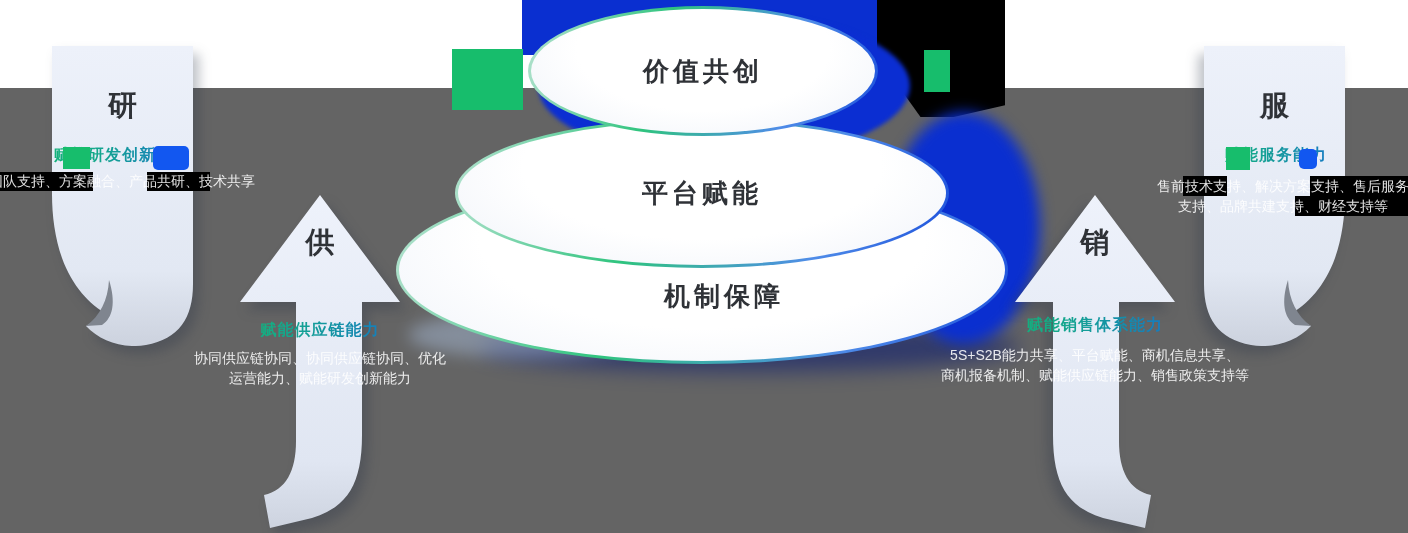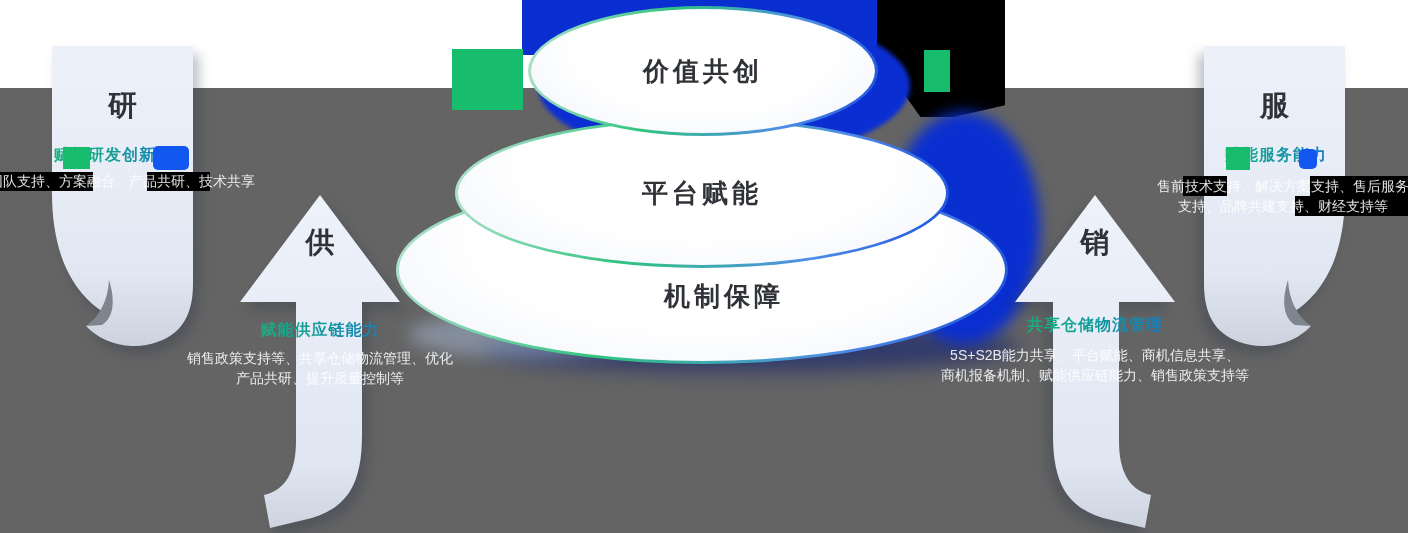--- a/index.html
+++ b/index.html
@@ -129,25 +129,25 @@
   <div class="abs tag" style="left:52px;top:88px;width:141px;height:36px;">研</div>
   <div class="abs headline grad-text" style="left:2px;top:145px;width:240px;">赋能研发创新能力</div>
   <div class="abs hl-green" style="left:63px;top:147px;width:27px;height:22px;"></div>
   <div class="abs hl-blue" style="left:153px;top:146px;width:36px;height:24px;"></div>
   <div class="abs bg-black" style="left:0;top:172px;width:93px;height:19px;"></div>
   <div class="abs bg-black" style="left:147px;top:172px;width:63px;height:19px;"></div>
   <div class="abs body-line" style="left:-40px;top:171px;width:324px;">团队支持、方案融合、产品共研、技术共享</div>
 
   <div class="abs tag" style="left:240px;top:225px;width:160px;height:36px;">供</div>
   <div class="abs headline grad-text" style="left:160px;top:320px;width:320px;">赋能供应链能力</div>
-  <div class="abs body-line" style="left:140px;top:348px;width:360px;">销售政策支持等、共享仓储物流管理、优化</div>
-  <div class="abs body-line" style="left:140px;top:368px;width:360px;">产品共研、提升质量控制等</div>
+  <div class="abs body-line" style="left:140px;top:348px;width:360px;">协同供应链协同、协同供应链协同、优化</div>
+  <div class="abs body-line" style="left:140px;top:368px;width:360px;">运营能力、赋能研发创新能力</div>
 
   <div class="abs tag" style="left:1015px;top:225px;width:160px;height:36px;">销</div>
-  <div class="abs headline grad-text" style="left:935px;top:315px;width:320px;">共享仓储物流管理</div>
+  <div class="abs headline grad-text" style="left:935px;top:315px;width:320px;">赋能销售体系能力</div>
   <div class="abs body-line" style="left:915px;top:345px;width:360px;">5S+S2B能力共享、平台赋能、商机信息共享、</div>
   <div class="abs body-line" style="left:915px;top:365px;width:360px;">商机报备机制、赋能供应链能力、销售政策支持等</div>
 
   <div class="abs tag" style="left:1204px;top:88px;width:141px;height:36px;">服</div>
   <div class="abs headline grad-text" style="left:1156px;top:145px;width:240px;">赋能服务能力</div>
   <div class="abs hl-green" style="left:1226px;top:147px;width:24px;height:23px;"></div>
   <div class="abs hl-blue" style="left:1299px;top:149px;width:18px;height:20px;"></div>
   <div class="abs bg-black" style="left:1310px;top:176px;width:98px;height:20px;"></div>
   <div class="abs bg-black" style="left:1183px;top:176px;width:44px;height:20px;"></div>
   <div class="abs bg-black" style="left:1295px;top:196px;width:113px;height:20px;"></div>

